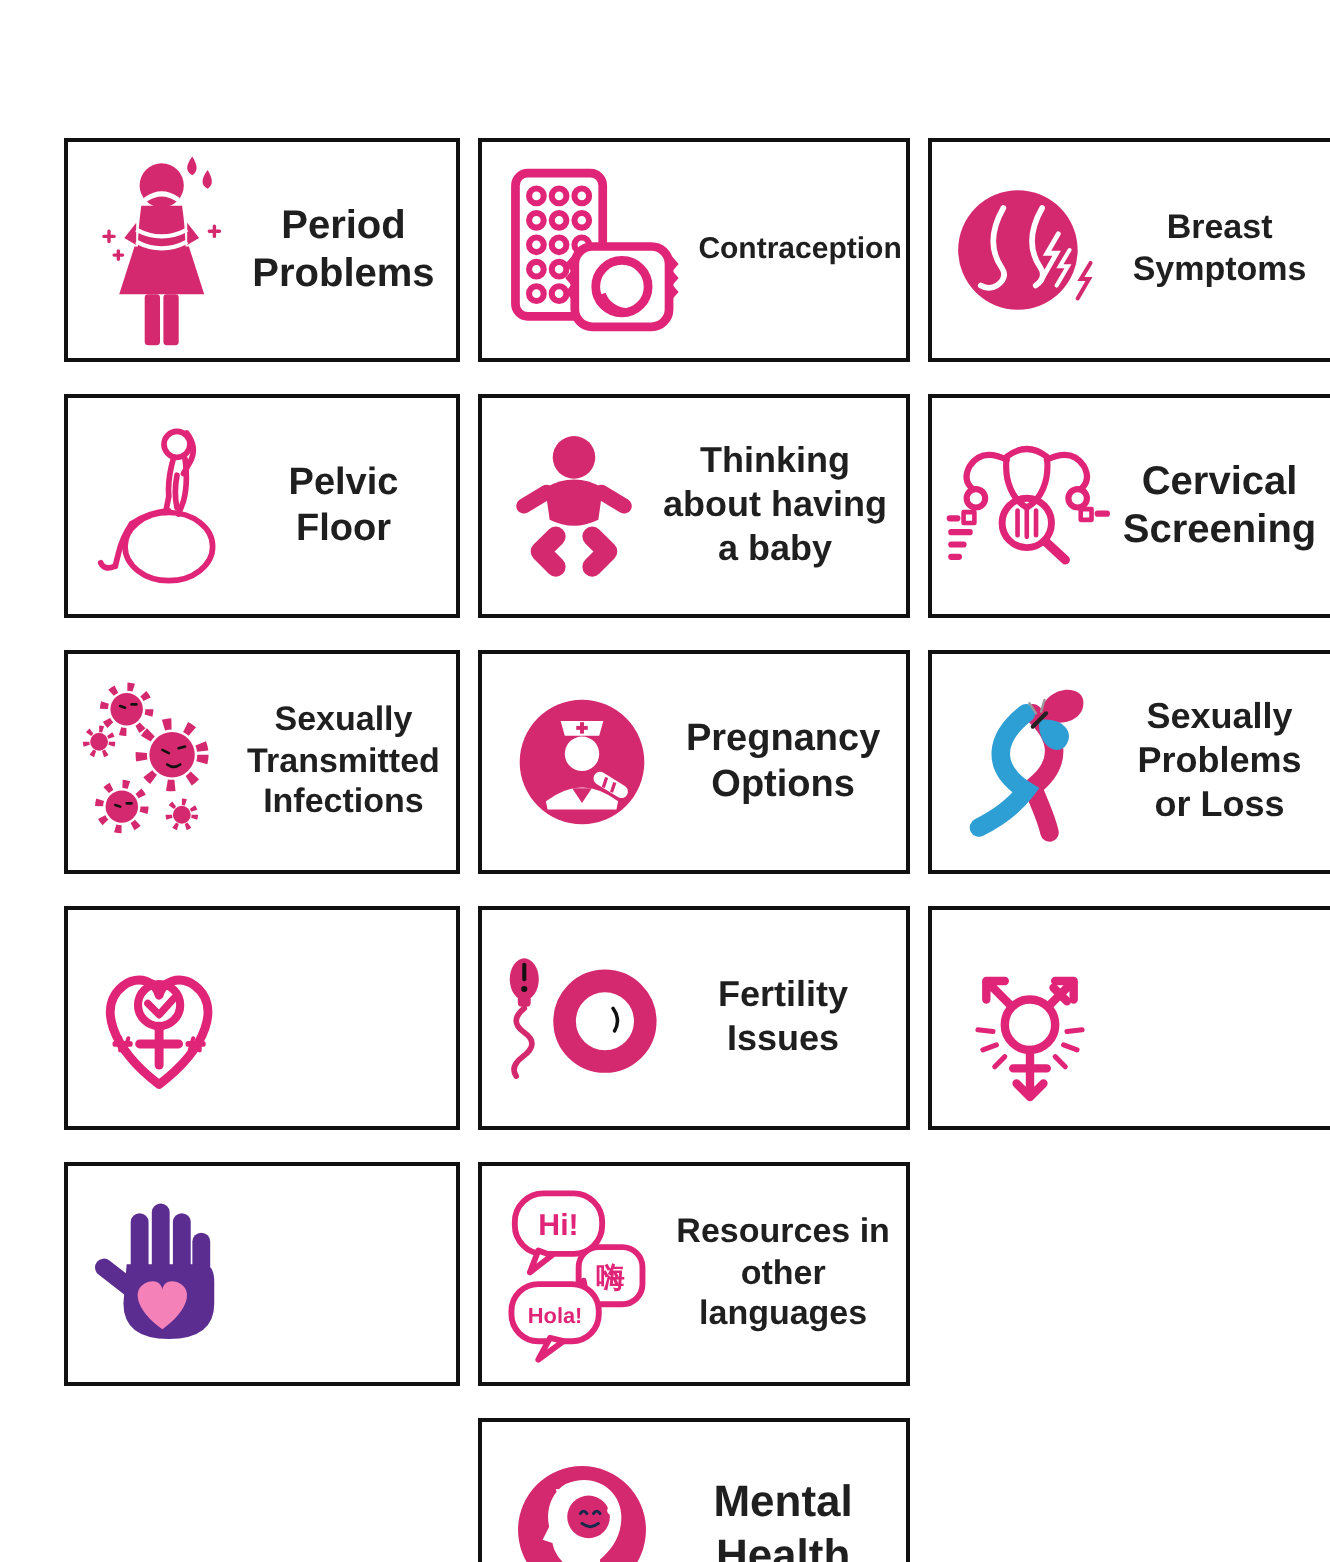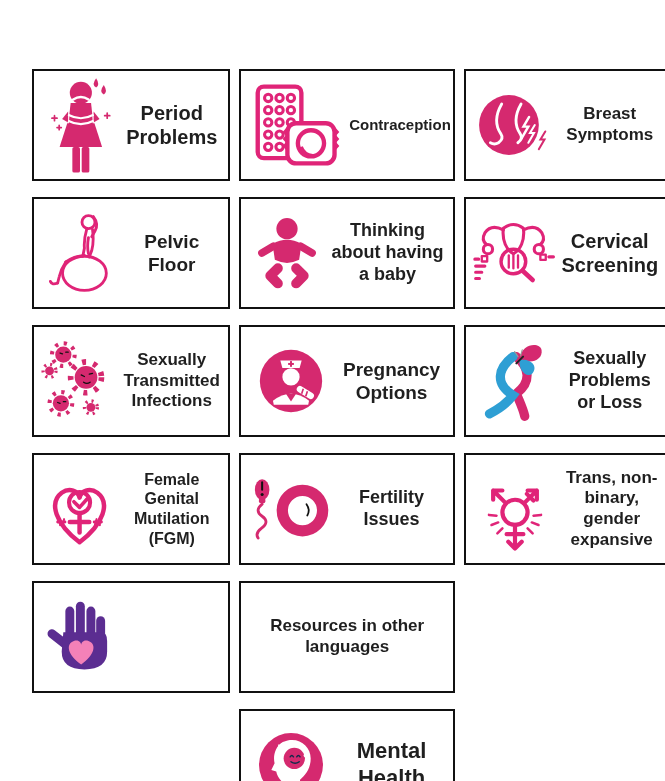--- a/index.html
+++ b/index.html
@@ -251,21 +251,20 @@
           <path d="M50 91 C20 68 12 42 28 30 C38 23 48 28 50 36 C52 28 62 23 72 30 C88 42 80 68 50 91 z" stroke-width="5.5"></path>
           <circle cx="50" cy="42" r="13" stroke-width="5"></circle>
           <path d="M43 41 l7 7 9 -10" stroke-width="4.5"></path>
           <path d="M50 55 v24" stroke-width="5.5"></path>
           <path d="M38 66 h24" stroke-width="5.5"></path>
           <path d="M23 66 h9 M68 66 h9" stroke-width="3.5"></path>
           <path d="M26 62 v8 M31 62.5 l-2 7 M71 62.5 l-2 7 M75 62 v8" stroke-width="2.5"></path>
         </g>
       </svg>
     </div>
-    <div class="label fs16">Female Genital Mutilation (FGM)</div>
   </div>
 
   <div class="tile t12">
     <div class="icon">
       <svg width="96" height="80" viewBox="0 0 110 92">
         <ellipse cx="20" cy="22" rx="9" ry="13" fill="var(--accent-pink)"></ellipse>
         <rect x="16" y="32" width="8" height="7" rx="2.5" fill="var(--accent-pink)"></rect>
         <path d="M20 40 q-10 8 0 15 q10 7 -1 15 q-8 6 -4 12" stroke="var(--accent-pink)" stroke-width="3.5" fill="none" stroke-linecap="round"></path>
         <path d="M20 13 v9" stroke="#111" stroke-width="2.5" stroke-linecap="round"></path>
         <circle cx="20" cy="28" r="1.9" fill="#111"></circle>
@@ -285,40 +284,56 @@
           <path d="M61 49 L76 34 M65 34 H76 V45"></path>
           <path d="M64 38 l8 8"></path>
           <path d="M50 75 V102 M40 86 H60 M42 95 L50 103 L58 95"></path>
         </g>
         <g stroke="var(--outline-pink)" stroke-width="3" stroke-linecap="round">
           <path d="M28 64 l-9 -1 M30 72 l-8 3 M35 79 l-6 6"></path>
           <path d="M72 64 l9 -1 M70 72 l8 3 M65 79 l6 6"></path>
         </g>
       </svg>
     </div>
-    <div class="label fs17">Trans, non-binary, gender expansive</div>
   </div>
 
   <div class="tile t14">
     <div class="icon">
       <svg width="82" height="86" viewBox="0 0 100 100">
         <g stroke="var(--purple)" stroke-width="11" stroke-linecap="round">
           <path d="M38 18 V52"></path>
           <path d="M51 12 V52"></path>
           <path d="M64 18 V52"></path>
           <path d="M76 30 V56"></path>
           <path d="M16 46 L34 60"></path>
         </g>
         <path d="M30 44 h47 q7 0 7 11 v13 q0 22 -28 22 q-28 0 -28 -22 z" fill="var(--purple)"></path>
         <path d="M52 84 C36 73 32 59 43 55 C49 53 52 57 52 60 C52 57 55 53 61 55 C72 59 68 73 52 84 z" fill="var(--soft-pink)"></path>
       </svg>
     </div>
   </div>
 
   <div class="tile t15">
+    <div class="icon">
+      <svg width="84" height="100" viewBox="0 0 100 112">
+        <g stroke="var(--outline-pink)" stroke-width="3.5" fill="#fff" stroke-linejoin="round">
+          <rect x="10" y="8" width="52" height="36" rx="17"></rect>
+          <path d="M24 42 l-5 13 13 -10 z"></path>
+          <rect x="48" y="40" width="38" height="34" rx="12"></rect>
+          <path d="M51 60 l-13 9 15 2 z"></path>
+          <rect x="8" y="62" width="52" height="34" rx="16"></rect>
+          <path d="M31 94 l-7 13 15 -11 z"></path>
+        </g>
+        <g fill="var(--outline-pink)" text-anchor="middle">
+          <text x="36" y="33" font-size="18">Hi!</text>
+          <text x="67" y="64" font-size="17">嗨</text>
+          <text x="34" y="85" font-size="13">Hola!</text>
+        </g>
+      </svg>
+    </div>
     <div class="label fs17">Resources in other languages</div>
   </div>
 
   <div class="tile t16">
     <div class="icon">
       <svg width="82" height="82" viewBox="0 0 100 100">
         <circle cx="50" cy="50" r="39" fill="var(--accent-pink)"></circle>
         <path d="M40 22 C30 28 28 40 30 48 L26 56 L32 58 C33 64 37 69 42 73 L42 86 L61 86 L61 68 C68 62 74 54 74 42 C74 26 58 14 40 22 z" fill="#fff"></path>
         <circle cx="54" cy="42" r="13" fill="var(--accent-pink)"></circle>
         <g stroke="#13294b" stroke-width="1.8" fill="none" stroke-linecap="round">

